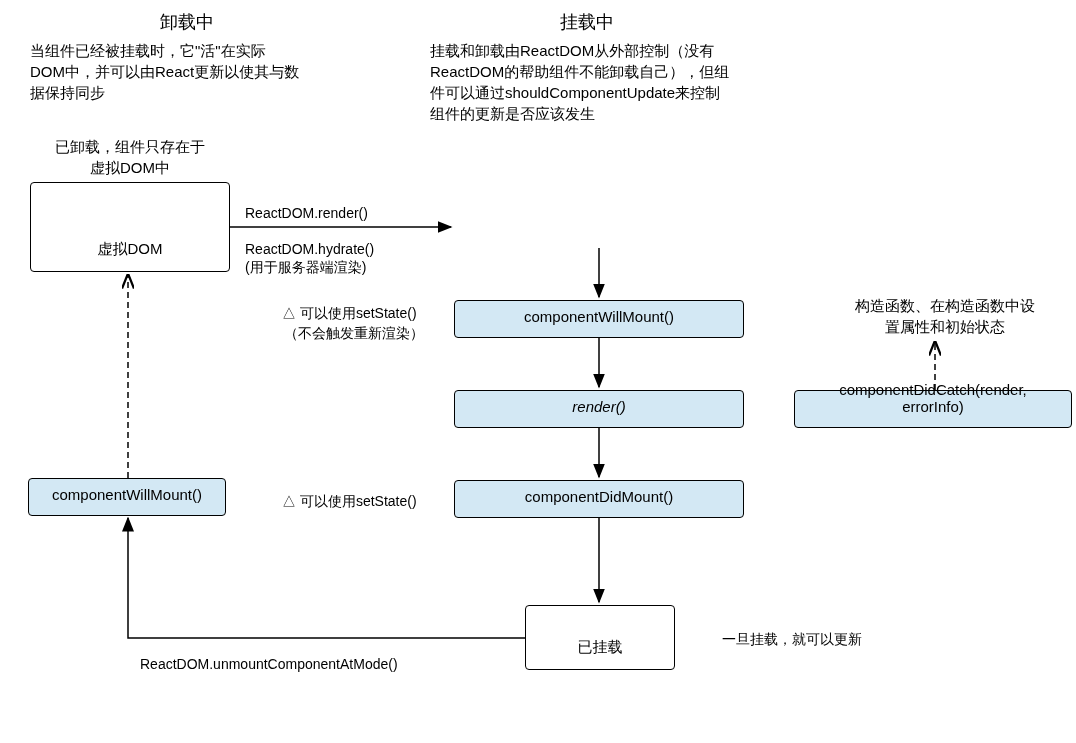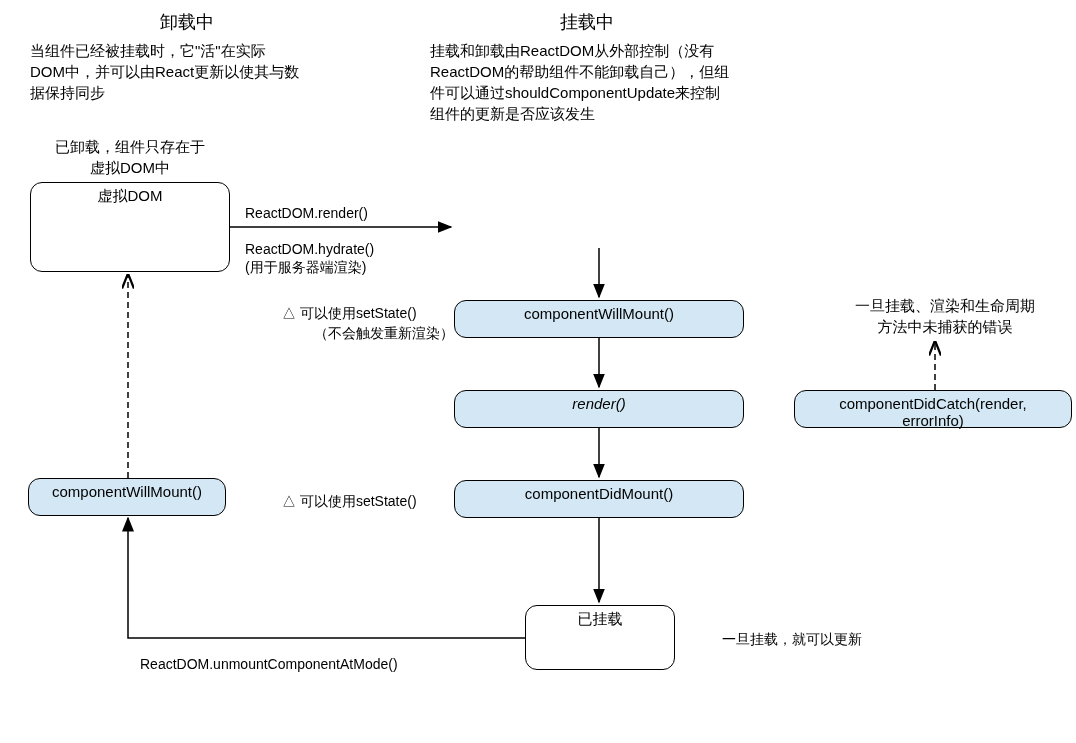--- a/index.html
+++ b/index.html
@@ -22,27 +22,27 @@
       position: absolute;
     }
     .desc {
       font-size: 15px;
       position: absolute;
       line-height: 1.4;
     }
     .box {
       position: absolute;
       border: 1.5px solid #000;
-      border-radius: 12px;
+      border-radius: 4px;
       display: flex;
-      align-items: flex-start;
+      align-items: flex-end;
       justify-content: center;
       text-align: center;
       font-size: 15px;
-      padding: 4px 12px;
+      padding: 12px 12px;
     }
     .box.blue {
       background: #d3e8f4;
     }
     .box.white {
       background: #fff;
     }
     .label {
       position: absolute;
       font-size: 14px;
@@ -73,21 +73,21 @@
 <div class="box white" style="left:30px; top:182px; width:200px; height:90px;">
   <span>虚拟DOM</span>
 </div>
 
 <div class="label" style="left:245px; top:204px;">ReactDOM.render()</div>
 <div class="label" style="left:245px; top:240px;">ReactDOM.hydrate()</div>
 <div class="label" style="left:245px; top:258px;">(用于服务器端渲染)</div>
 
 
 <div class="label" style="left:282px; top:304px;">△ 可以使用setState()</div>
-<div class="label" style="left:284px; top:324px;margin-left:30px;">（不会触发重新渲染）</div>
+<div class="label" style="left:284px; top:324px;">（不会触发重新渲染）</div>
 
 <div class="box blue" style="left:454px; top:300px; width:290px; height:38px;">
   <span>componentWillMount()</span>
 </div>
 
 <div class="box blue" style="left:454px; top:390px; width:290px; height:38px;font-style:italic;">
   <span>render()</span>
 </div>
 
 <div class="label" style="left:282px; top:492px;">△ 可以使用setState()</div>
@@ -101,21 +101,21 @@
 </div>
 
 <div class="label" style="left:722px; top:630px;">一旦挂载，就可以更新</div>
 
 <div class="label" style="left:140px; top:655px;">ReactDOM.unmountComponentAtMode()</div>
 
 <div class="box blue" style="left:28px; top:478px; width:198px; height:38px;">
   <span>componentWillMount()</span>
 </div>
 
-<div class="desc" style="left:850px; top:295px; width:190px; text-align:center;">一旦挂载、渲染和生命周期方法中未捕获的错误</div>
+<div class="desc" style="left:850px; top:295px; width:190px; text-align:center;">构造函数、在构造函数中设置属性和初始状态</div>
 
 <div class="box blue" style="left:794px; top:390px; width:278px; height:38px;">
   <span>componentDidCatch(render, errorInfo)</span>
 </div>
 
 <svg class="arrows">
   <defs>
     <marker id="arrowhead" markerWidth="10" markerHeight="8" refX="9" refY="4" orient="auto">
       <polygon points="0 0, 10 4, 0 8" fill="#000"></polygon>
     </marker>

